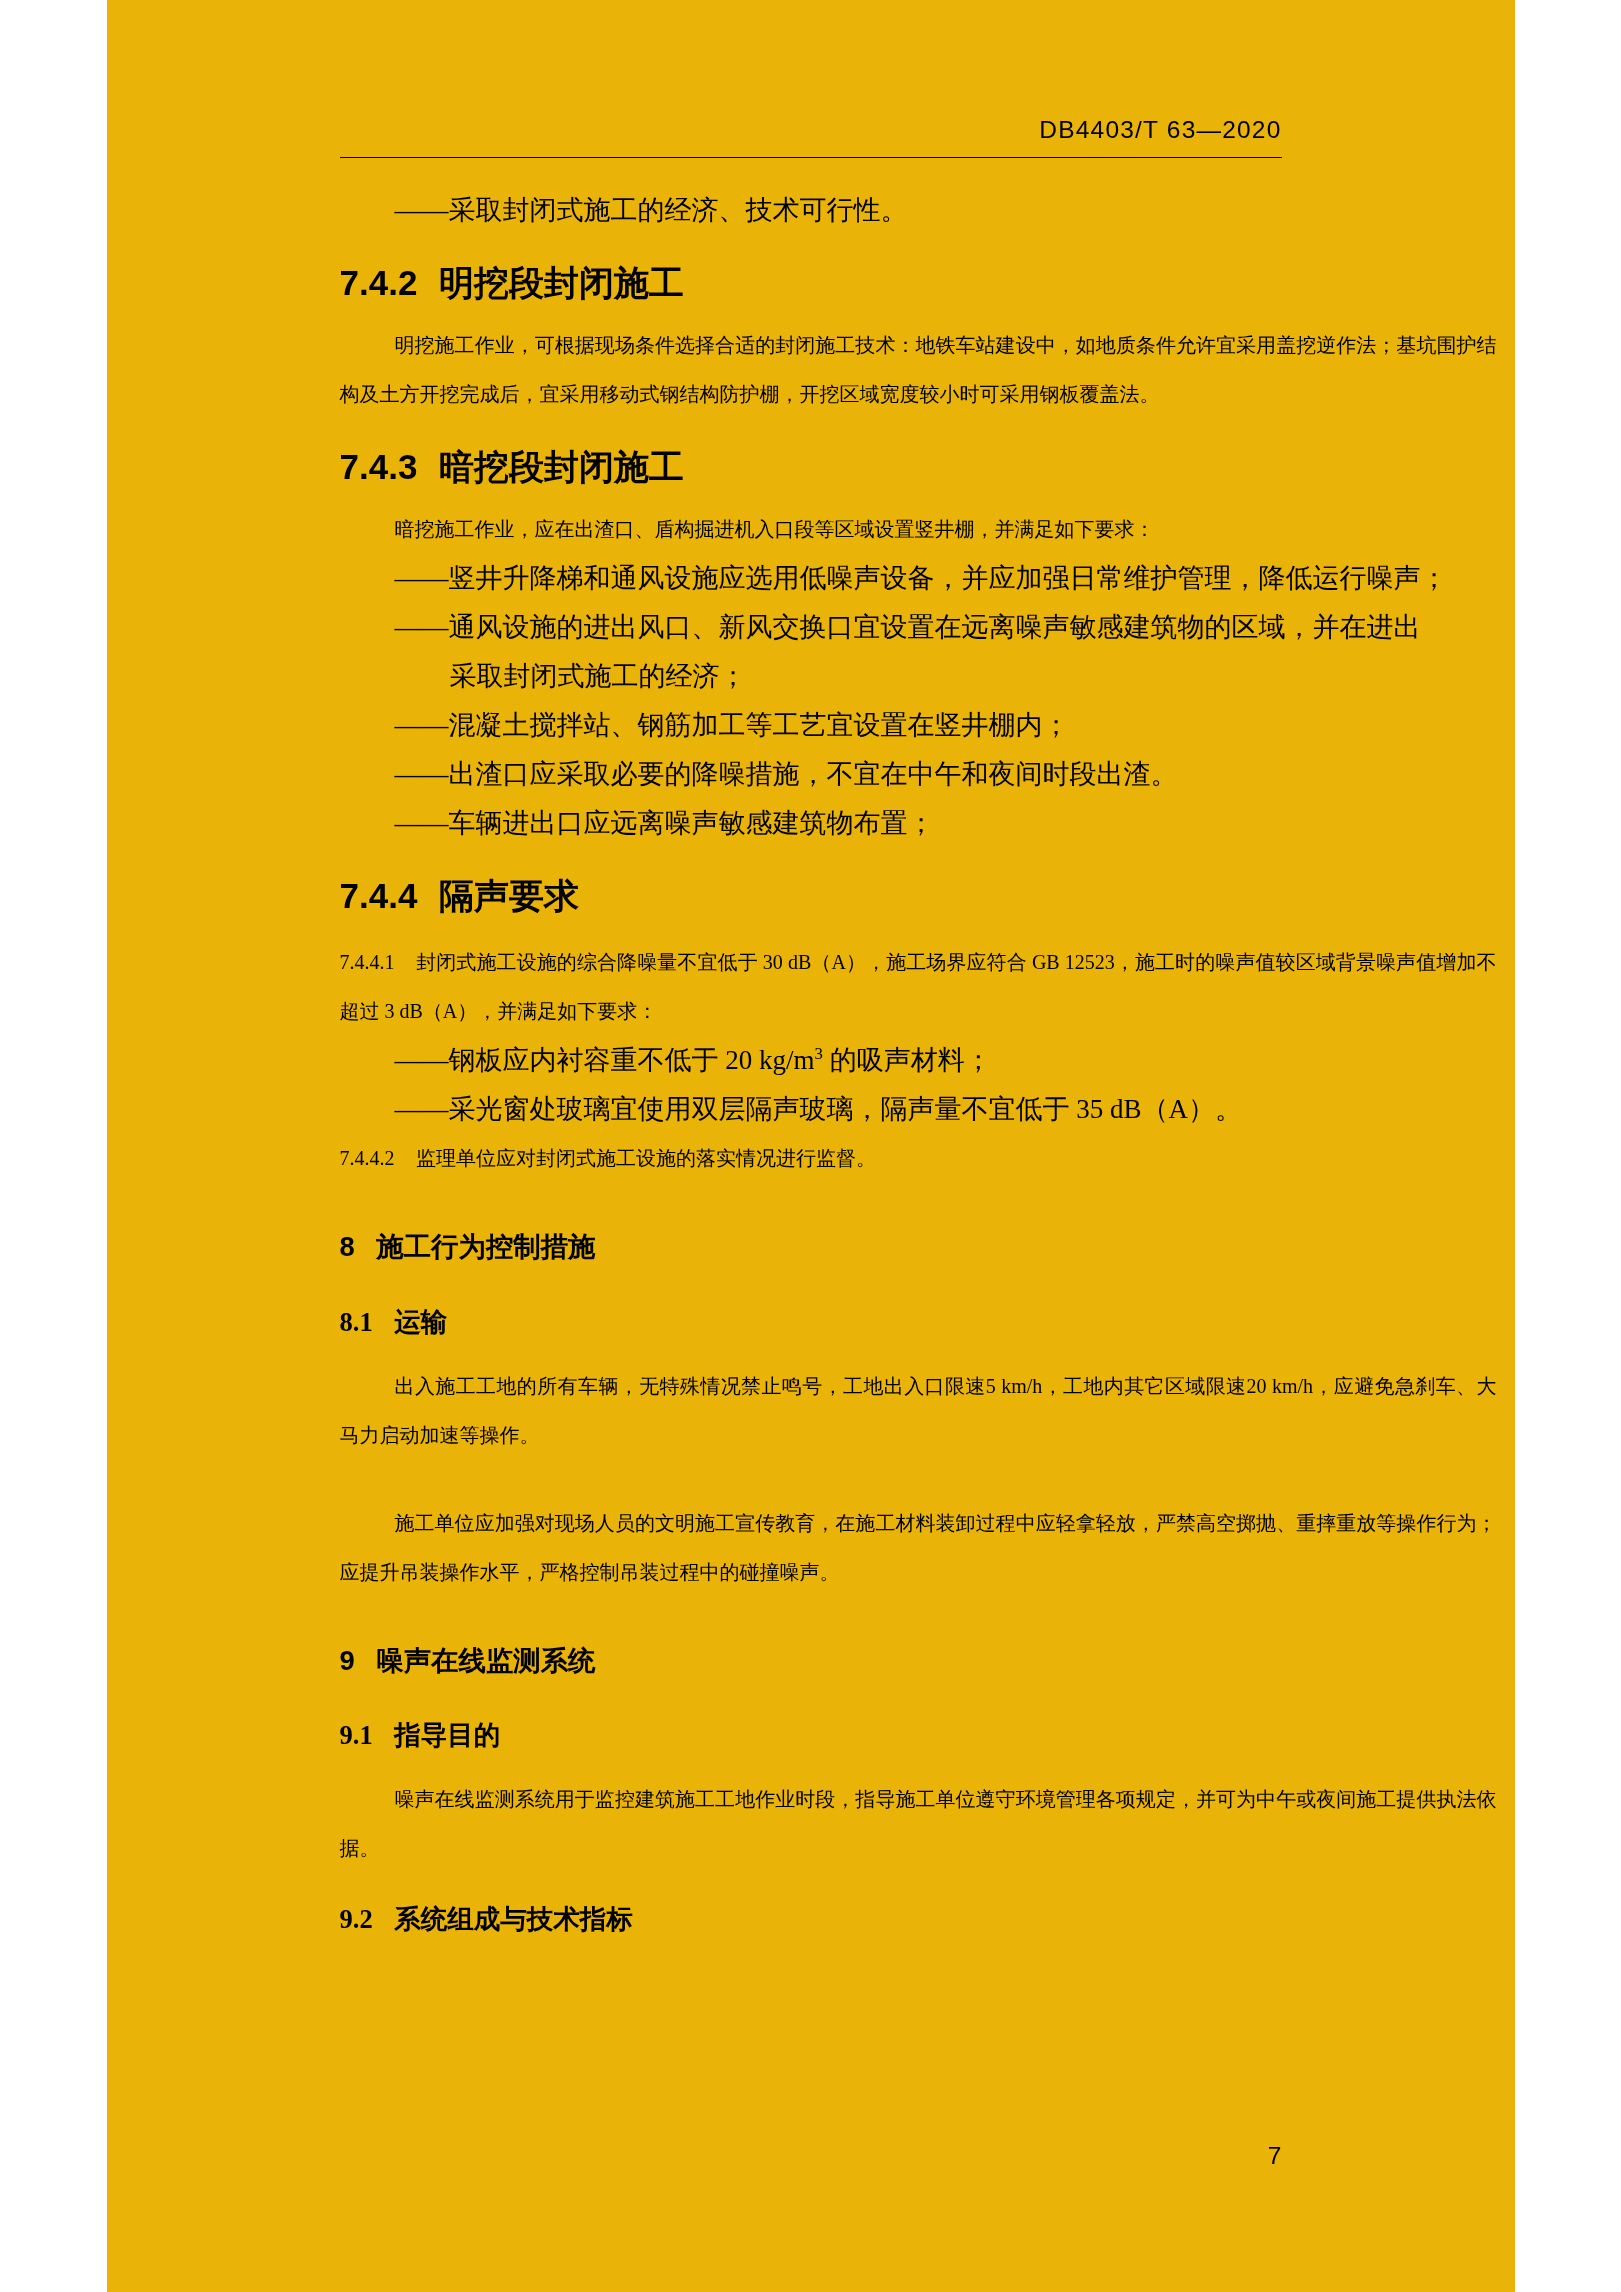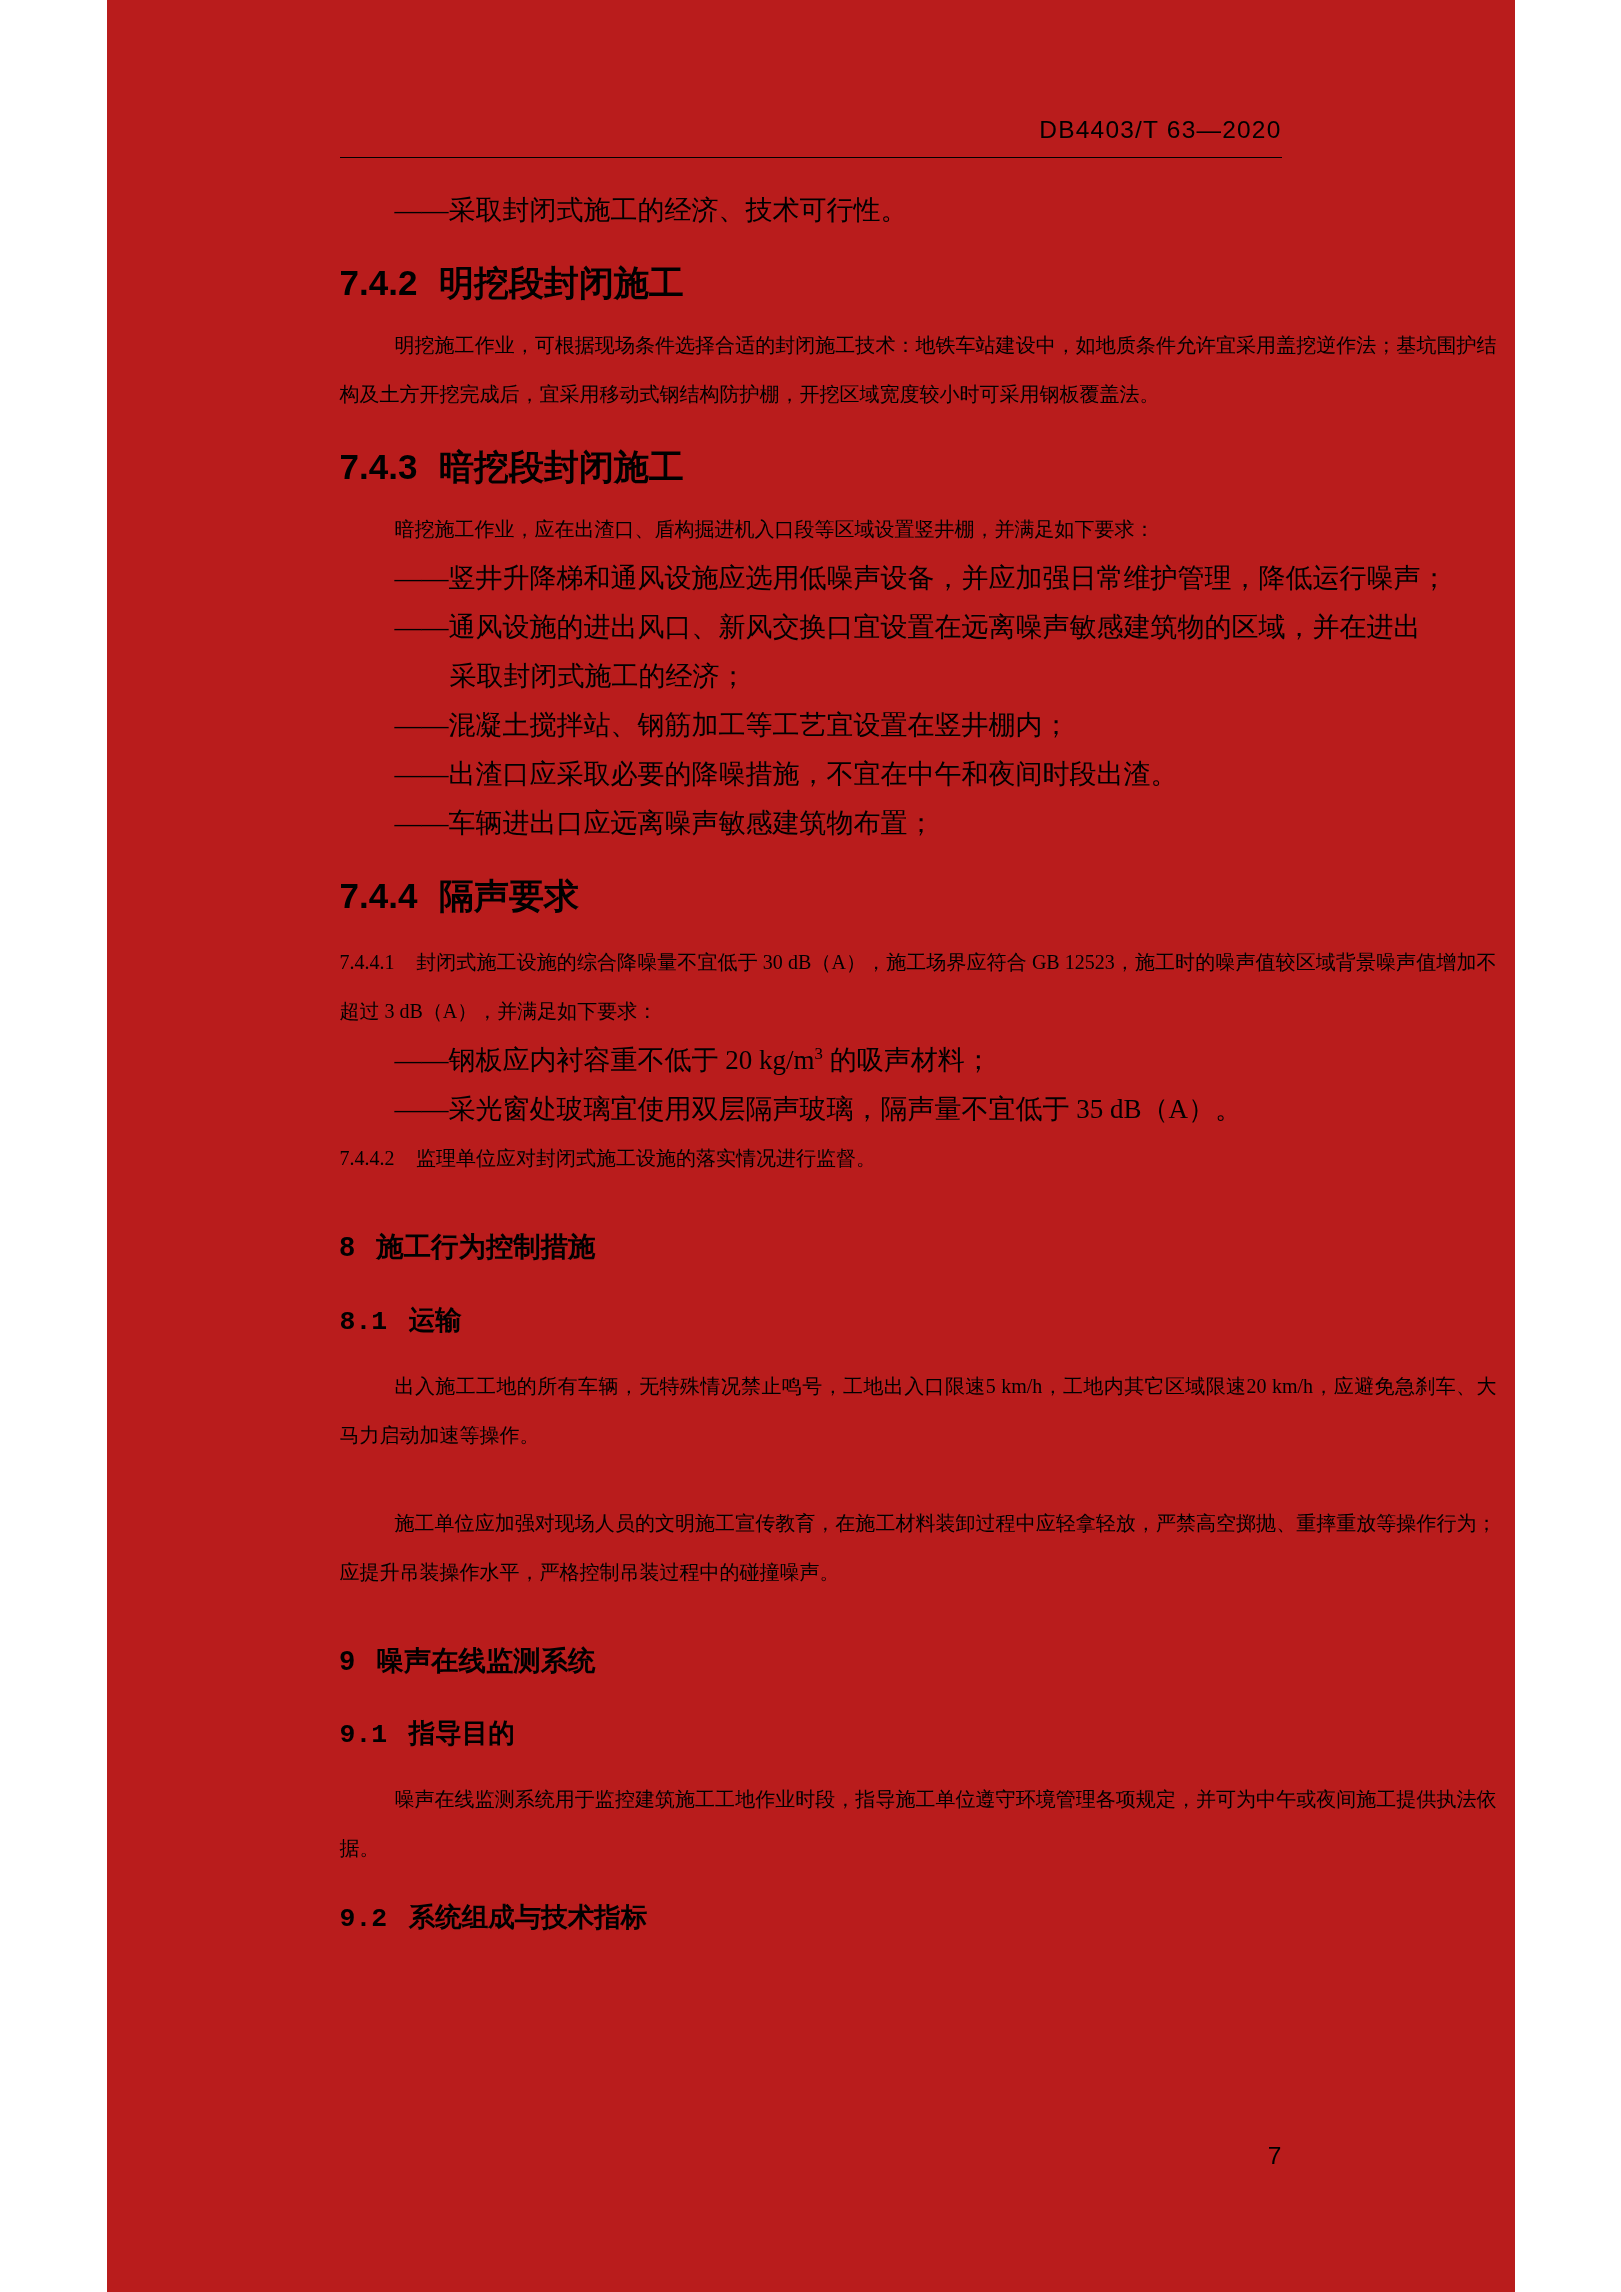--- a/index.html
+++ b/index.html
@@ -5,21 +5,21 @@
   html, body {
     margin: 0;
     padding: 0;
     background: #ffffff;
   }
   .page {
     position: relative;
     width: 1408px;
     height: 2293px;
     margin: 0 auto;
-    background: #b91c1c;
+    background: #eab308;
     font-family: "Liberation Serif", "DejaVu Serif", serif;
     color: #000000;
     box-sizing: border-box;
   }
   
   .header {
     position: absolute;
     top: 116px;
     left: 0;
     right: 0;
@@ -72,21 +72,21 @@
     text-indent: 55px;
   }
   
   .h-num {
     font-family: "Liberation Sans", "DejaVu Sans", sans-serif;
     font-weight: bold;
     font-size: 35px;
     line-height: 47px;
   }
   .h3 {
-    font-family: Liberation Mono, monospace;
+    font-family: Liberation Serif, serif;
     font-weight: bold;
     font-size: 26.5px;
     line-height: 47px;
   }
   .h2 {
     font-family: Liberation Sans, sans-serif;
     font-weight: bold;
     font-size: 27.4px;
     line-height: 49px;
   }

